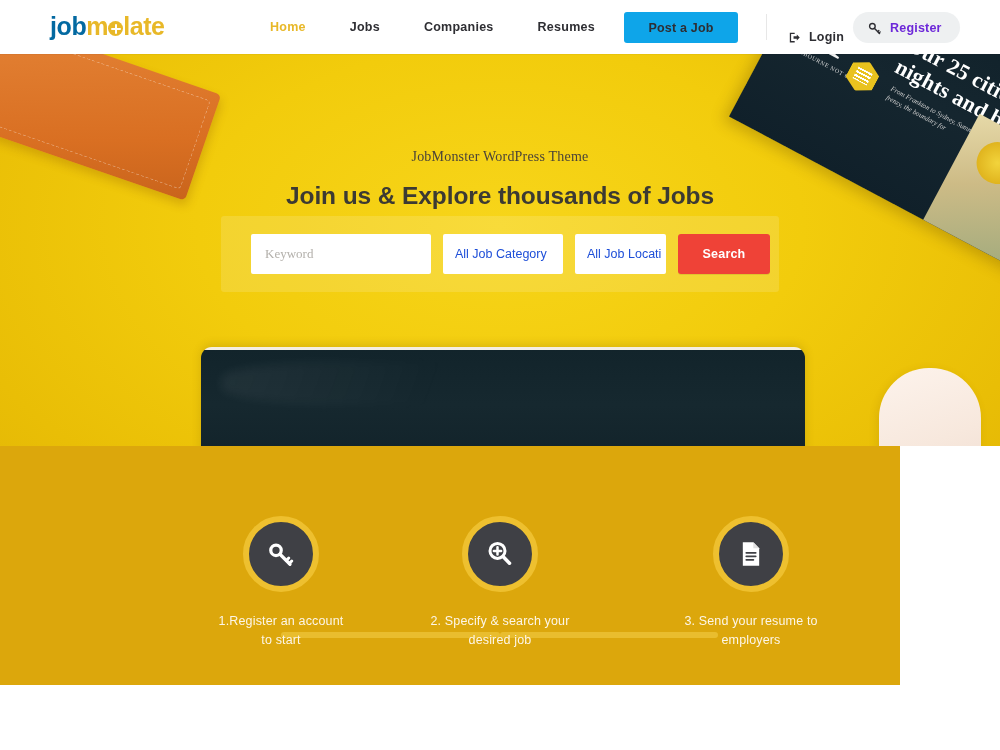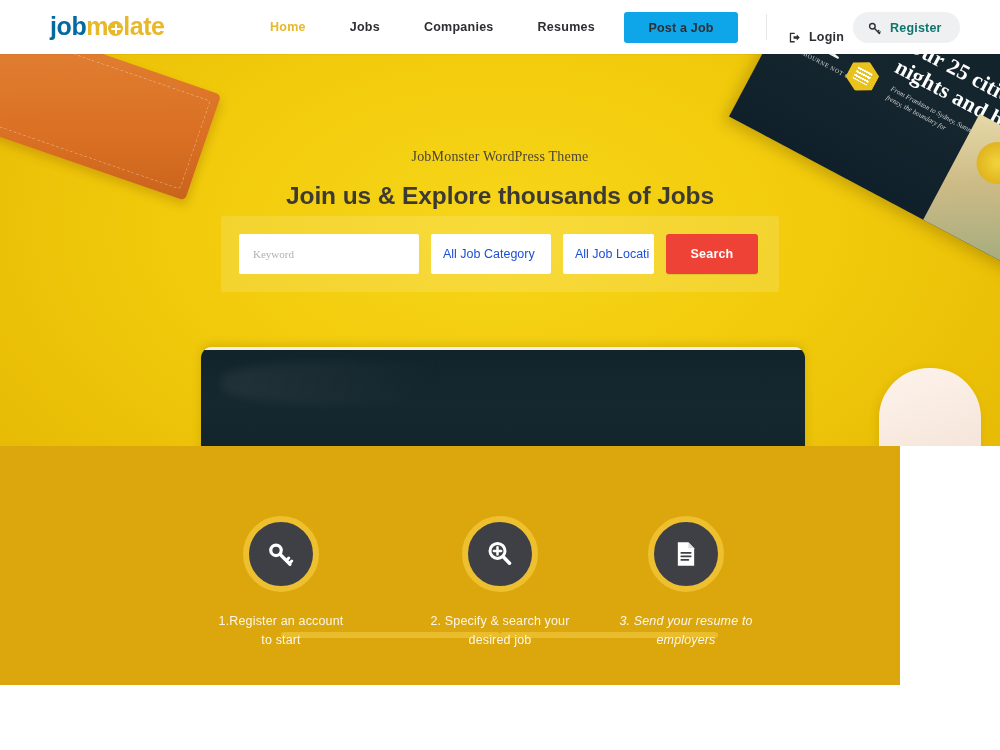--- a/index.html
+++ b/index.html
@@ -100,21 +100,21 @@
 
   .auth-register {
     position:absolute; left:853px; top:12px;
     height:31px;
     display:flex; align-items:center; gap:8px;
     background:#eef0f1;
     border-radius:16px;
     padding:0 18px 0 15px;
     cursor:pointer;
   }
-  .auth-register .lbl { font-size:12.5px; font-weight:bold; color:#0f766e; letter-spacing:0.2px;}
+  .auth-register .lbl { font-size:12.5px; font-weight:bold; color:#6d28d9; letter-spacing:0.2px;}
 
   
   .hero {
     position:absolute; top:54px; left:0;
     width:1000px; height:392px;
     overflow:hidden;
     background:
       radial-gradient(ellipse 720px 430px at 50% 44%, #f7d51a 0%, #f2cc0c 42%, #e9be06 78%, #e2b505 100%);
   }
 
@@ -259,22 +259,23 @@
   }
   .search-inner {
     position:absolute; left:18px; top:18px;
     display:flex; align-items:center; gap:12px;
   }
   .f-keyword {
     width:180px; height:40px;
     background:#fff; border:none; border-radius:2px;
     padding:0 14px;
     font-family:"Liberation Serif", serif;
-    font-size:11px; color:#4a4a4a;
+    font-size:13px; color:#4a4a4a;
     outline:none;
+    margin-left:12px;
   }
   .f-keyword::placeholder { color:#b3b0ab; }
   .f-select {
     height:40px;
     background:#fff; border:none; border-radius:2px;
     padding:0 12px;
     font-family:"Liberation Sans", sans-serif;
     font-size:12.5px; color:#1d4ed8;
     outline:none; cursor:pointer;
     appearance:none; -webkit-appearance:none;
@@ -311,21 +312,21 @@
     border-radius:3px;
   }
   .c1 { left:281px; width:219px; }
   .c2 { left:500px; width:218px; }
   .step {
     position:absolute; top:0; width:220px;
     text-align:center;
   }
   .step1 { left:171px; }
   .step2 { left:390px; }
-  .step3 { left:576px;font-style:italic; }
+  .step3 { left:641px; }
   .step-circle {
     width:76px; height:76px; margin:0 auto;
     border-radius:50%;
     background:#3f4045;
     border:6px solid #eec02f;
     display:flex; align-items:center; justify-content:center;
     box-shadow:0 0 0 0 rgba(0,0,0,0);
   }
   .step-label {
     margin-top:20px;

